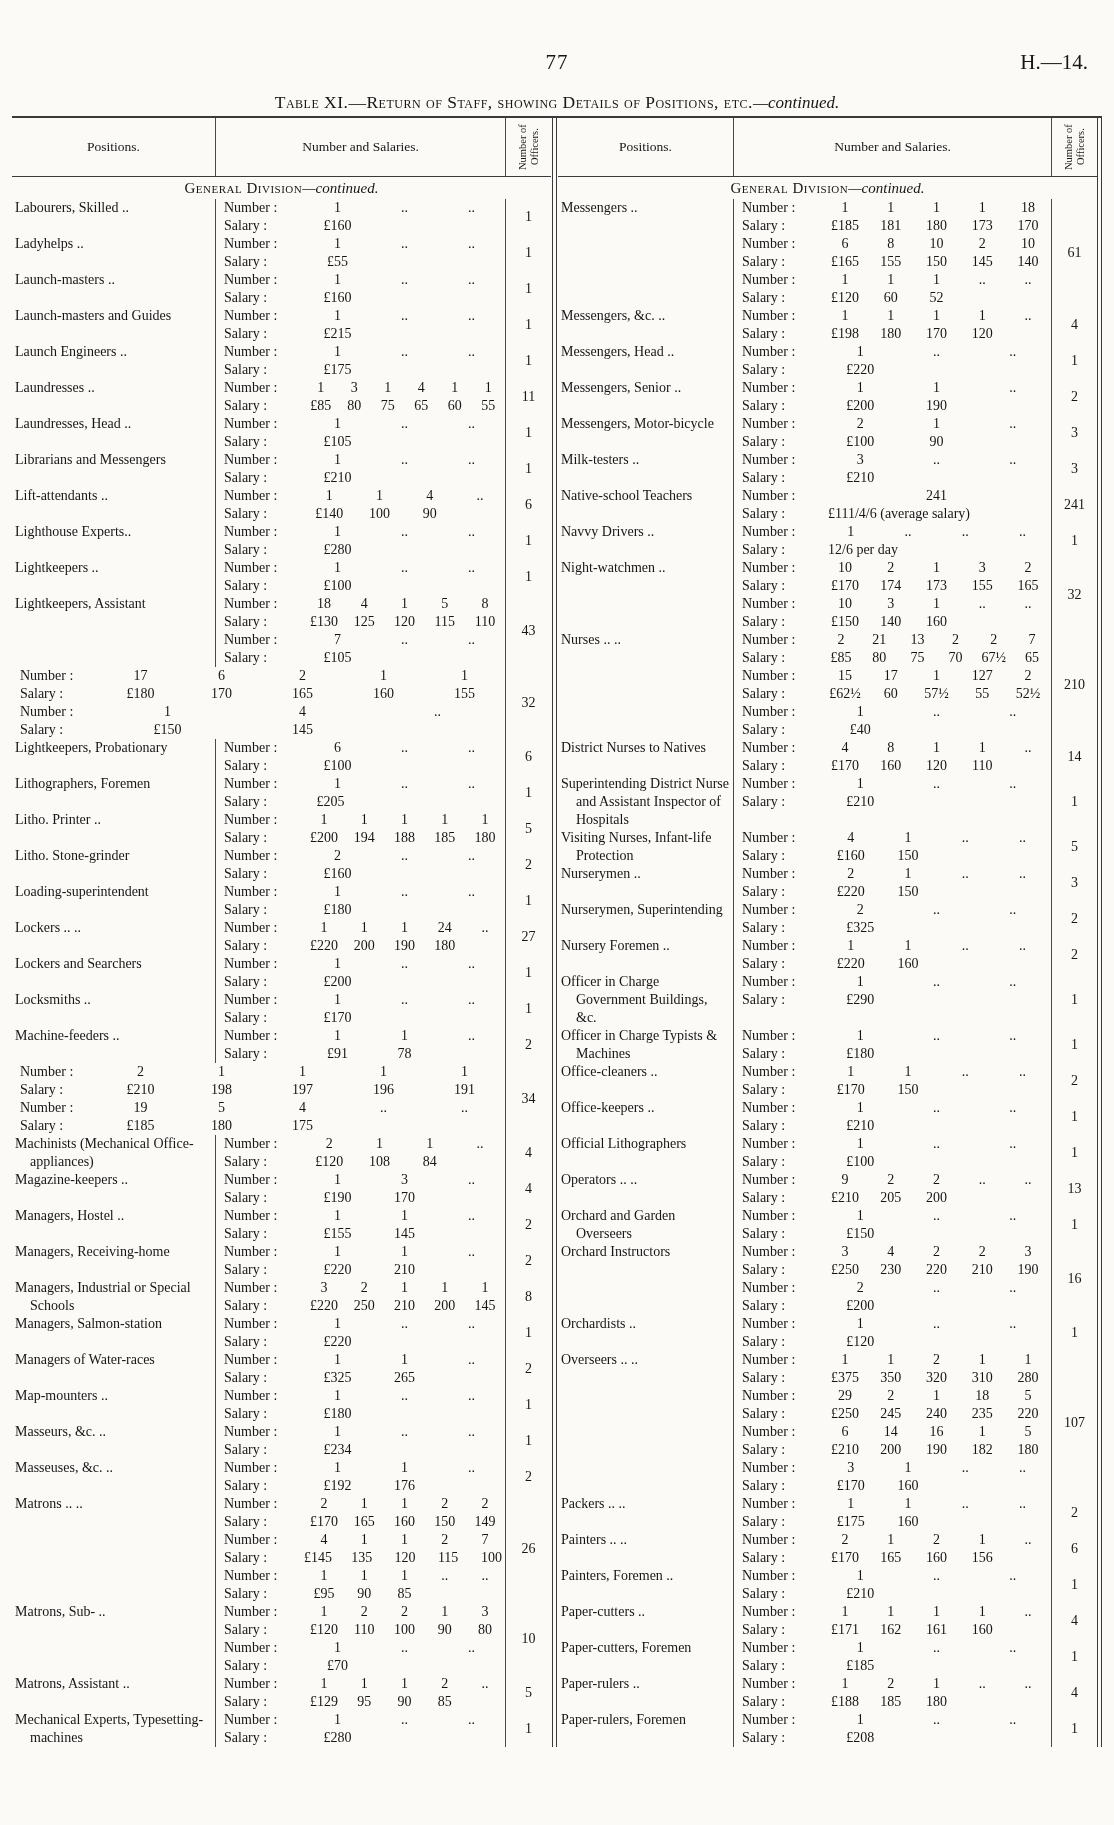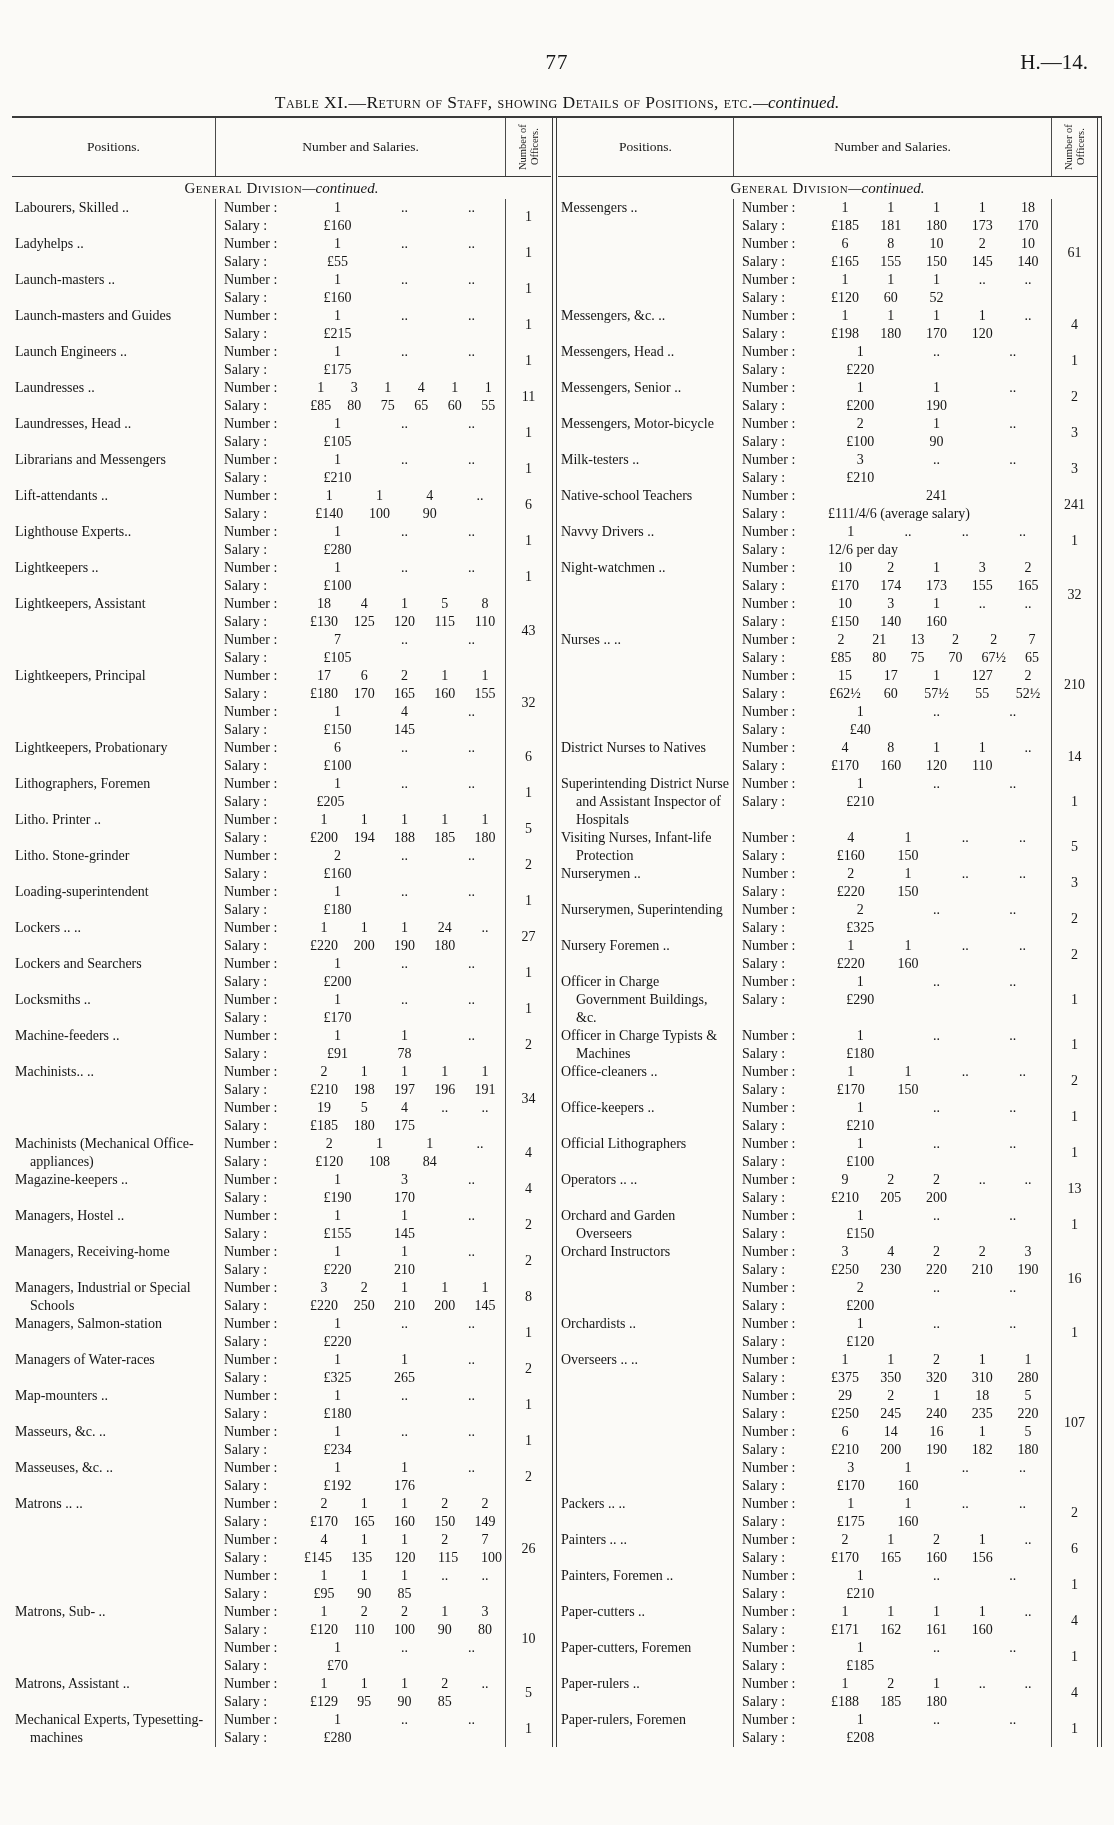--- a/index.html
+++ b/index.html
@@ -357,21 +357,20 @@
                 <span class="vals" style="grid-template-columns: repeat(3, 1fr);">
                   <span class="val">£105</span>
                   <span class="val"></span>
                   <span class="val"></span>
                 </span>
               </div>
             </div>
             <div class="off">43</div>
           </div>
           <div class="row">
-            <div class="pos">Lightkeepers, Principal</div>
             <div class="num">
               <div class="tline">
                 <span class="lbl">Number :</span>
                 <span class="vals" style="grid-template-columns: repeat(5, 1fr);">
                   <span class="val">17</span>
                   <span class="val">6</span>
                   <span class="val">2</span>
                   <span class="val">1</span>
                   <span class="val">1</span>
                 </span>
@@ -605,21 +604,20 @@
                 <span class="vals" style="grid-template-columns: repeat(3, 1fr);">
                   <span class="val">£91</span>
                   <span class="val">78</span>
                   <span class="val"></span>
                 </span>
               </div>
             </div>
             <div class="off">2</div>
           </div>
           <div class="row">
-            <div class="pos">Machinists.. ..</div>
             <div class="num">
               <div class="tline">
                 <span class="lbl">Number :</span>
                 <span class="vals" style="grid-template-columns: repeat(5, 1fr);">
                   <span class="val">2</span>
                   <span class="val">1</span>
                   <span class="val">1</span>
                   <span class="val">1</span>
                   <span class="val">1</span>
                 </span>

